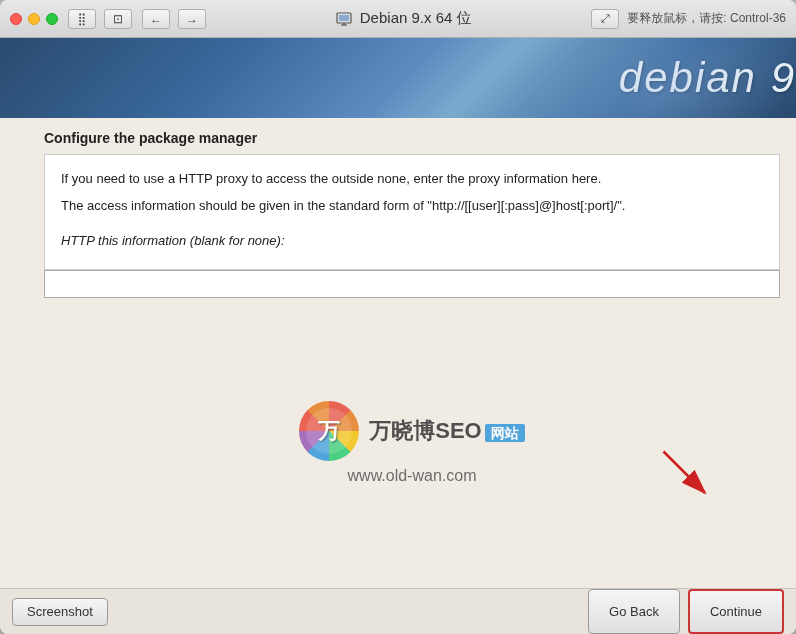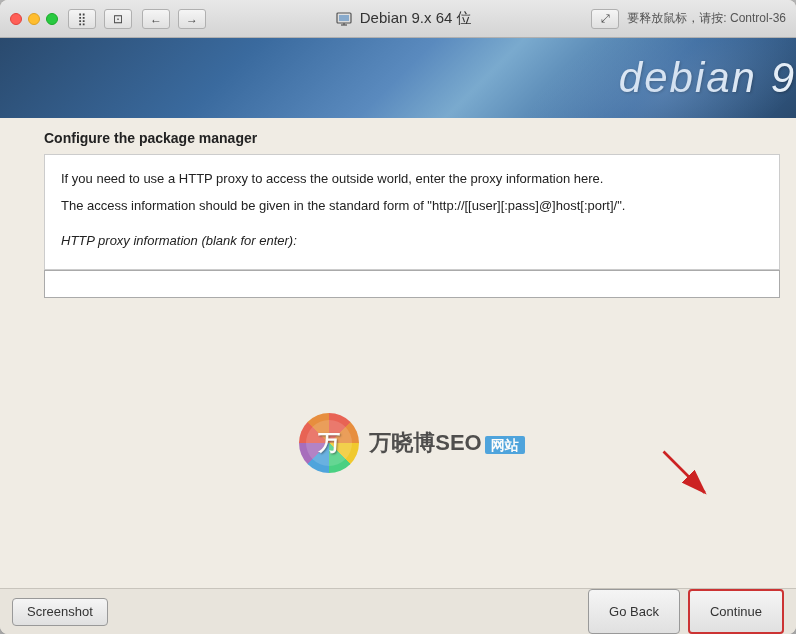--- a/index.html
+++ b/index.html
@@ -394,40 +394,41 @@
 
   <div class="header-banner">
     <span class="header-title">debian 9</span>
   </div>
 
   <div class="content">
     <div class="section-title">Configure the package manager</div>
 
     <div class="info-box">
       <p>
-        <span>If you need to use a HTTP proxy to access the outside world, enter the proxy information here.</span>
+        <span>If you need to use a HTTP proxy to access the outside none, enter the proxy information here.</span>
       </p>
       <p>The access information should be given in the standard form of "http://[[user][:pass]@]host[:port]/".</p>
-      <div class="proxy-label" style="margin:0;padding-top:8px;">HTTP proxy information (blank for enter):</div>
+      <div class="proxy-label" style="margin:0;padding-top:8px;">HTTP this information (blank for none):</div>
     </div>
 
     <input class="proxy-input" type="text" placeholder="" style="">
 
     <div class="watermark-area">
       <div class="watermark">
         <div class="watermark-top">
           <div class="wan-logo">
             <div class="wan-logo-inner">万</div>
           </div>
           <div class="watermark-text-right">
             <div class="watermark-brand">
               <span>万晓博SEO</span><span class="badge">网站</span>
             </div>
           </div>
         </div>
+        <div class="watermark-url">www.old-wan.com</div>
       </div>
 
       <div class="arrow-indicator">
         <svg viewBox="0 0 80 80">
           <defs>
             <marker id="arrowhead" markerWidth="10" markerHeight="7" refX="9" refY="3.5" orient="auto">
               <polygon points="0 0, 10 3.5, 0 7" fill="#cc2222"></polygon>
             </marker>
           </defs>
           <line x1="10" y1="10" x2="65" y2="65" stroke="#cc2222" stroke-width="3.5" marker-end="url(#arrowhead)"></line>

